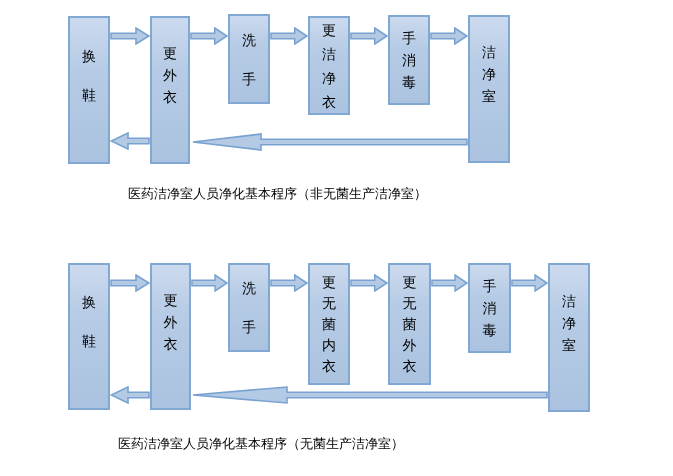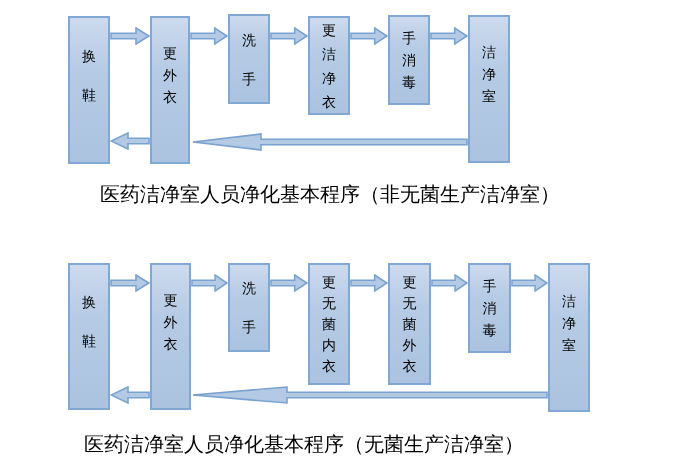--- a/index.html
+++ b/index.html
@@ -17,22 +17,22 @@
   }
   .box div { height:14px; line-height:14px; text-align:center; }
   .g2 { gap:25px; }          
   .g3 { gap:8px; }           
   .g4 { gap:10px; }          
   .g5 { gap:7px; }           
   .tall { padding-bottom:30px; }  
   .arrow { position:absolute; display:block; }
   .arrow polygon { fill:#b3c9e4; stroke:#7aa2d0; stroke-width:1.6; }
   .caption {
-    position:absolute; font-size:20px; color:#000; white-space:nowrap;
-    height:16px; line-height:16px;
+    position:absolute; font-size:13px; color:#000; white-space:nowrap;
+    height:16px; line-height:16px;margin-left:28px;
   }
 </style>
 </head>
 <body>
 
 <div class="canvas">
 
   <div class="box g2 tall" style="left:68px;top:16px;width:42px;height:148px;">
       <div>换</div>
       <div>鞋</div>
@@ -145,15 +145,15 @@
     <polygon points="1,6.2 26,6.2 26,1 38.8,9 26,17 26,11.8 1,11.8"></polygon>
     </svg>
 
   <svg class="arrow" style="left:110px;top:386px;" width="40" height="18" viewBox="0 0 40 18" preserveAspectRatio="none">
     <polygon points="39,6.2 18,6.2 18,1 1.2,9 18,17 18,11.8 39,11.8"></polygon>
     </svg>
   <svg class="arrow" style="left:192px;top:386px;" width="356" height="18" viewBox="0 0 356 18" preserveAspectRatio="none">
     <polygon points="1,9 95,1 95,6.2 355,6.2 355,11.8 95,11.8 95,17"></polygon>
     </svg>
 
-  <div class="caption" style="left:84px;top:436px;">医药洁净室人员净化基本程序（无菌生产洁净室）</div>
+  <div class="caption" style="left:90px;top:436px;">医药洁净室人员净化基本程序（无菌生产洁净室）</div>
 
 </div>
 
 </body></html>

